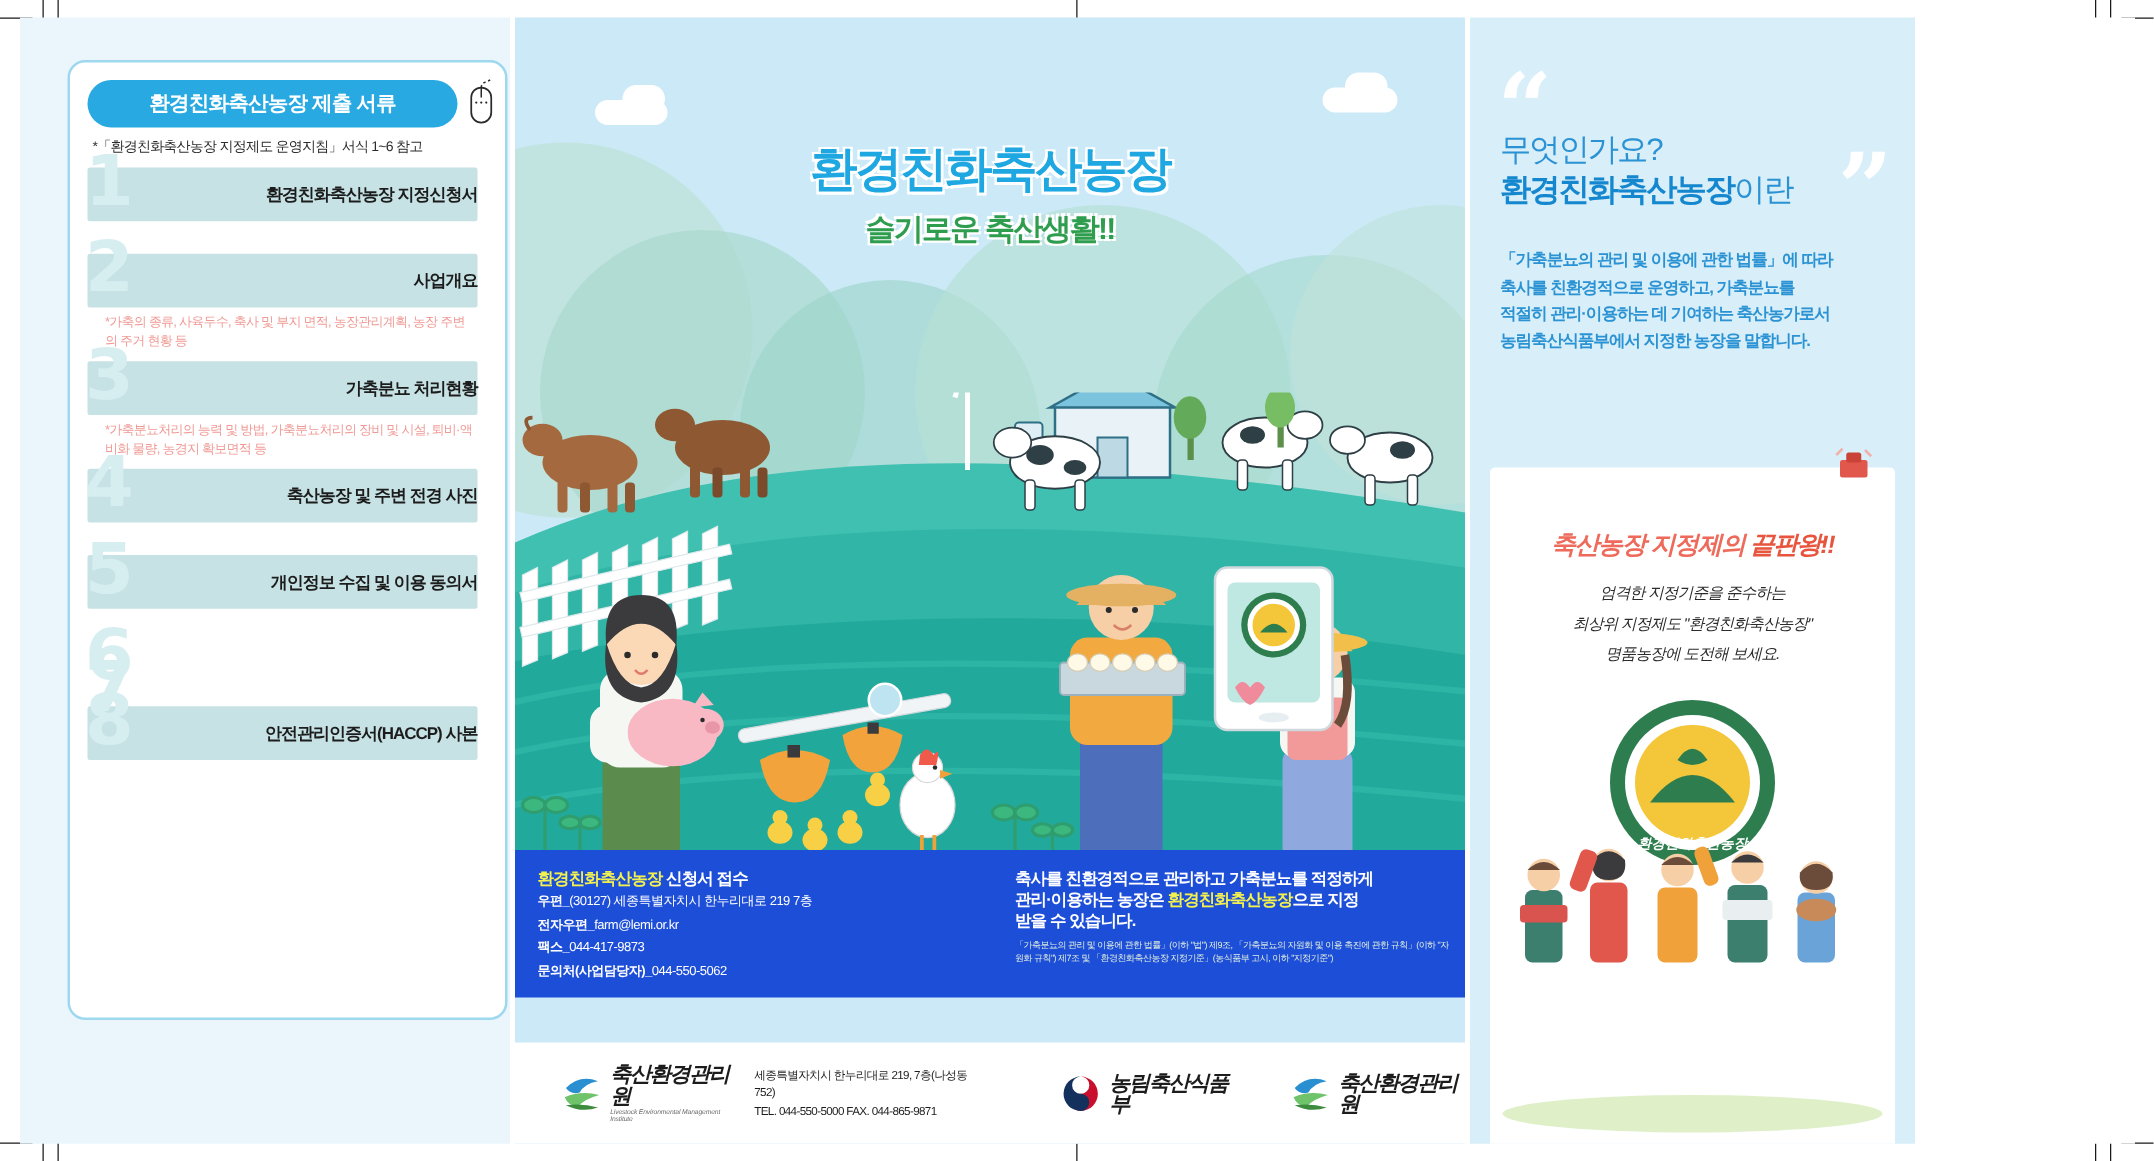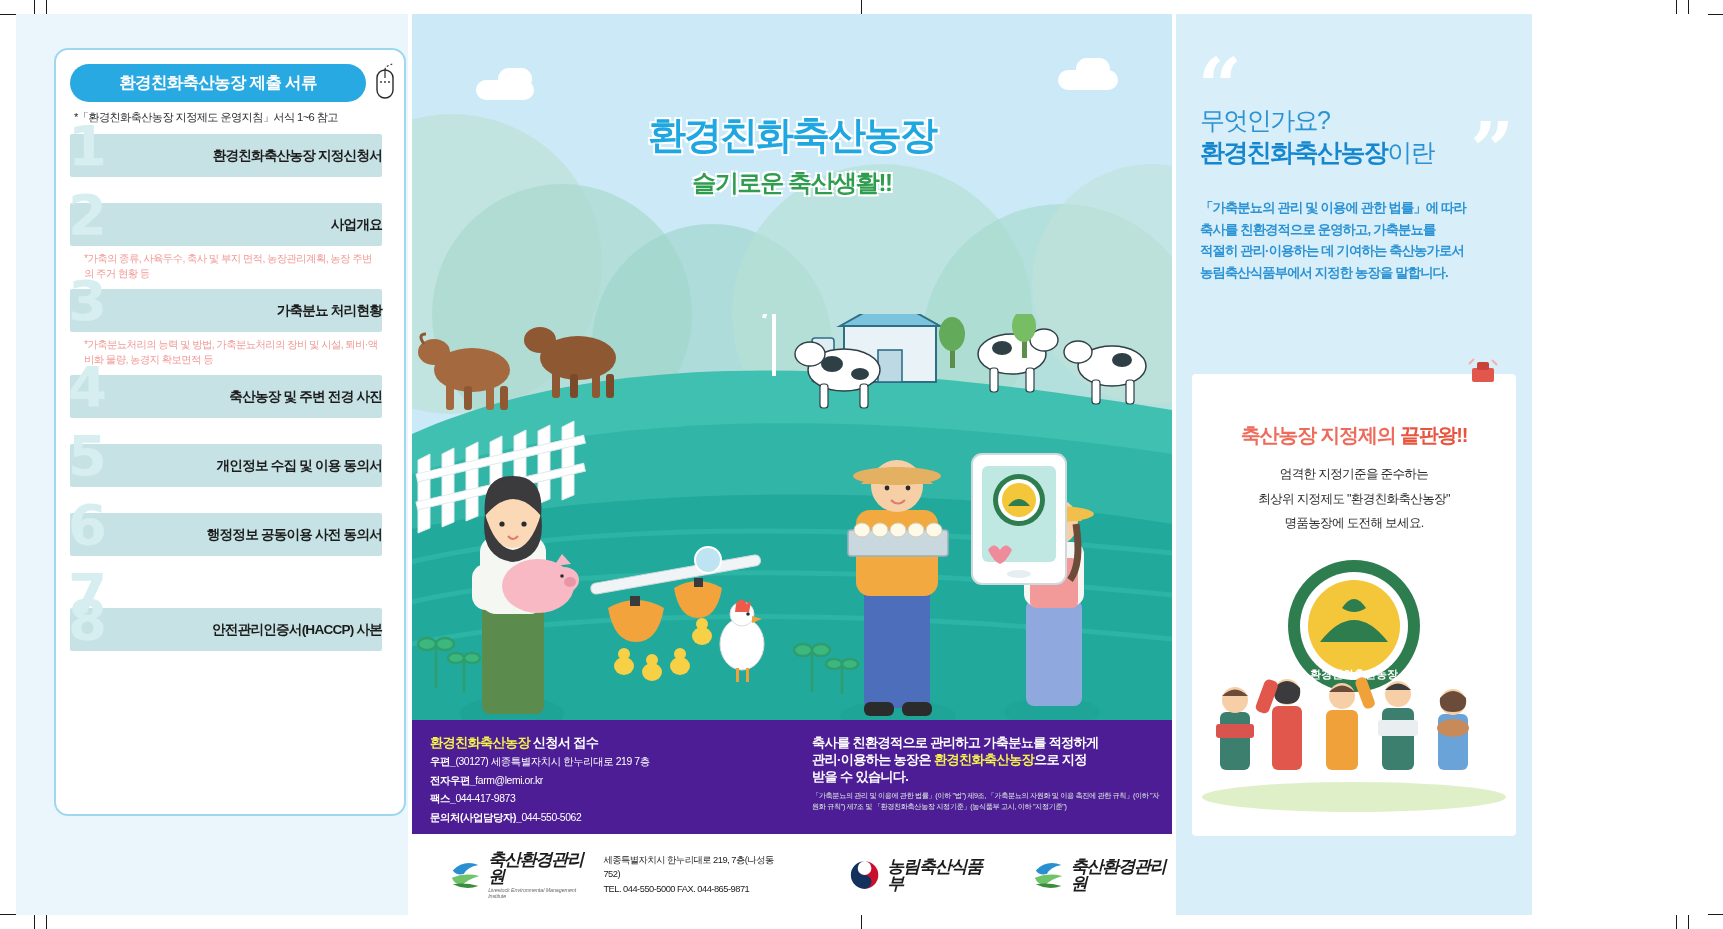--- a/index.html
+++ b/index.html
@@ -64,21 +64,21 @@
     font-size:38px; font-weight:bold; color:#1ea7e1; letter-spacing:-2px;
     text-shadow: 2px 2px 0 #fff, -2px 2px 0 #fff, 2px -2px 0 #fff, -2px -2px 0 #fff;
   }
   .ctitle2 {
     margin-top:6px; font-size:24px; font-weight:bold; color:#2f9d4e; letter-spacing:-1.4px;
     text-shadow: 2px 2px 0 #fff, -2px 2px 0 #fff, 2px -2px 0 #fff, -2px -2px 0 #fff;
   }
 
   .field { position:absolute; left:0; top:300px; width:760px; height:420px; }
   .greenband {
-    position:absolute; left:0; top:706px; width:760px; height:118px; background:#4c1d95;
+    position:absolute; left:0; top:666px; width:760px; height:118px; background:#1d4ed8;
     padding:12px 16px 0 16px;
   }
   .gb-col { position:absolute; top:14px; }
   .gb-left { left:18px; width:350px; }
   .gb-right { left:400px; width:348px; }
   .gb-h { font-size:13.2px; font-weight:bold; color:#fff; letter-spacing:-0.7px; line-height:1.3; }
   .gb-h .hl { color:#f3f14e; }
   .gb-l { font-size:10.4px; color:#fff; letter-spacing:-0.4px; line-height:1.5; margin-top:3px; }
   .gb-l b { font-weight:bold; }
   .gb-fine { font-size:7.2px; color:#e2f0de; letter-spacing:-0.4px; line-height:1.45; margin-top:6px; }
@@ -97,22 +97,22 @@
                 font-weight:bold; line-height:0.7; font-family:"DejaVu Serif", serif; }
   .quote-mark.rt { left:auto; right:18px; top:110px; }
   .r-title { position:absolute; left:24px; top:90px; width:320px; }
   .r-title .l1 { font-size:25px; letter-spacing:-1.6px; color:#2b93d4; line-height:1.28; }
   .r-title .l1 b { font-weight:bold; color:#1587cf; }
   .r-body {
     position:absolute; left:24px; top:183px; width:318px;
     font-size:13.3px; font-weight:bold; color:#2b93d4; line-height:1.62; letter-spacing:-0.85px;
   }
   .r-card {
-    position:absolute; left:16px; top:360px; width:324px; height:462px;
-    background:#fff; border-radius:4px;
+    position:absolute; left:16px; top:360px; width:324px; height:556px;
+    background:#fff; border-radius:4px;font-style:italic;
   }
   .clip-icon { position:absolute; right:18px; top:-16px; width:30px; height:26px; }
   .rc-title {
     position:absolute; left:0; top:48px; width:324px; text-align:center;
     font-size:20px; font-weight:bold; color:#ee6a5a; letter-spacing:-1.2px;
   }
   .rc-title .big { color:#e8553f; }
   .rc-body {
     position:absolute; left:0; top:88px; width:324px; text-align:center;
     font-size:12.6px; color:#2b2b2b; line-height:1.95; letter-spacing:-0.7px;
@@ -199,23 +199,20 @@
         <div class="doc-item">
           <div class="doc-num">5</div>
           <div class="doc-bar">
               <span class="doc-bar-txt">개인정보 수집 및 이용 동의서</span>
             </div>
           <div class="doc-spacer"></div>
         </div>
 
         <div class="doc-item">
           <div class="doc-num">6</div>
-          <div class="doc-bar">
-              <span class="doc-bar-txt">행정정보 공동이용 사전 동의서</span>
-            </div>
           <div class="doc-spacer"></div>
         </div>
 
         <div class="doc-item">
           <div class="doc-num">7</div>
           <div class="doc-spacer"></div>
         </div>
 
         <div class="doc-item">
           <div class="doc-num">8</div>

